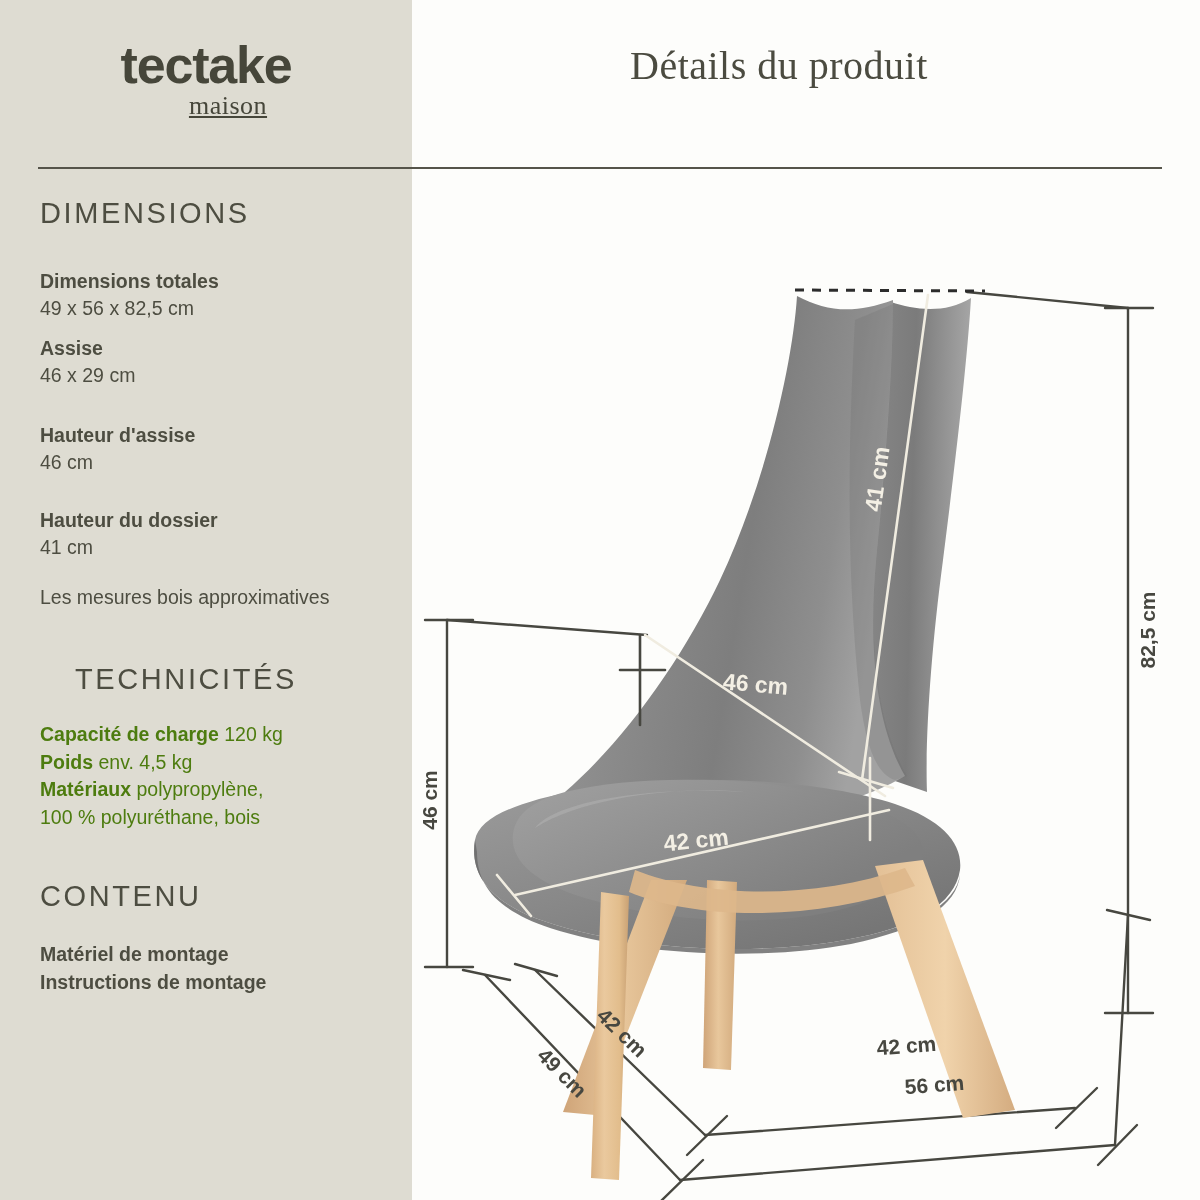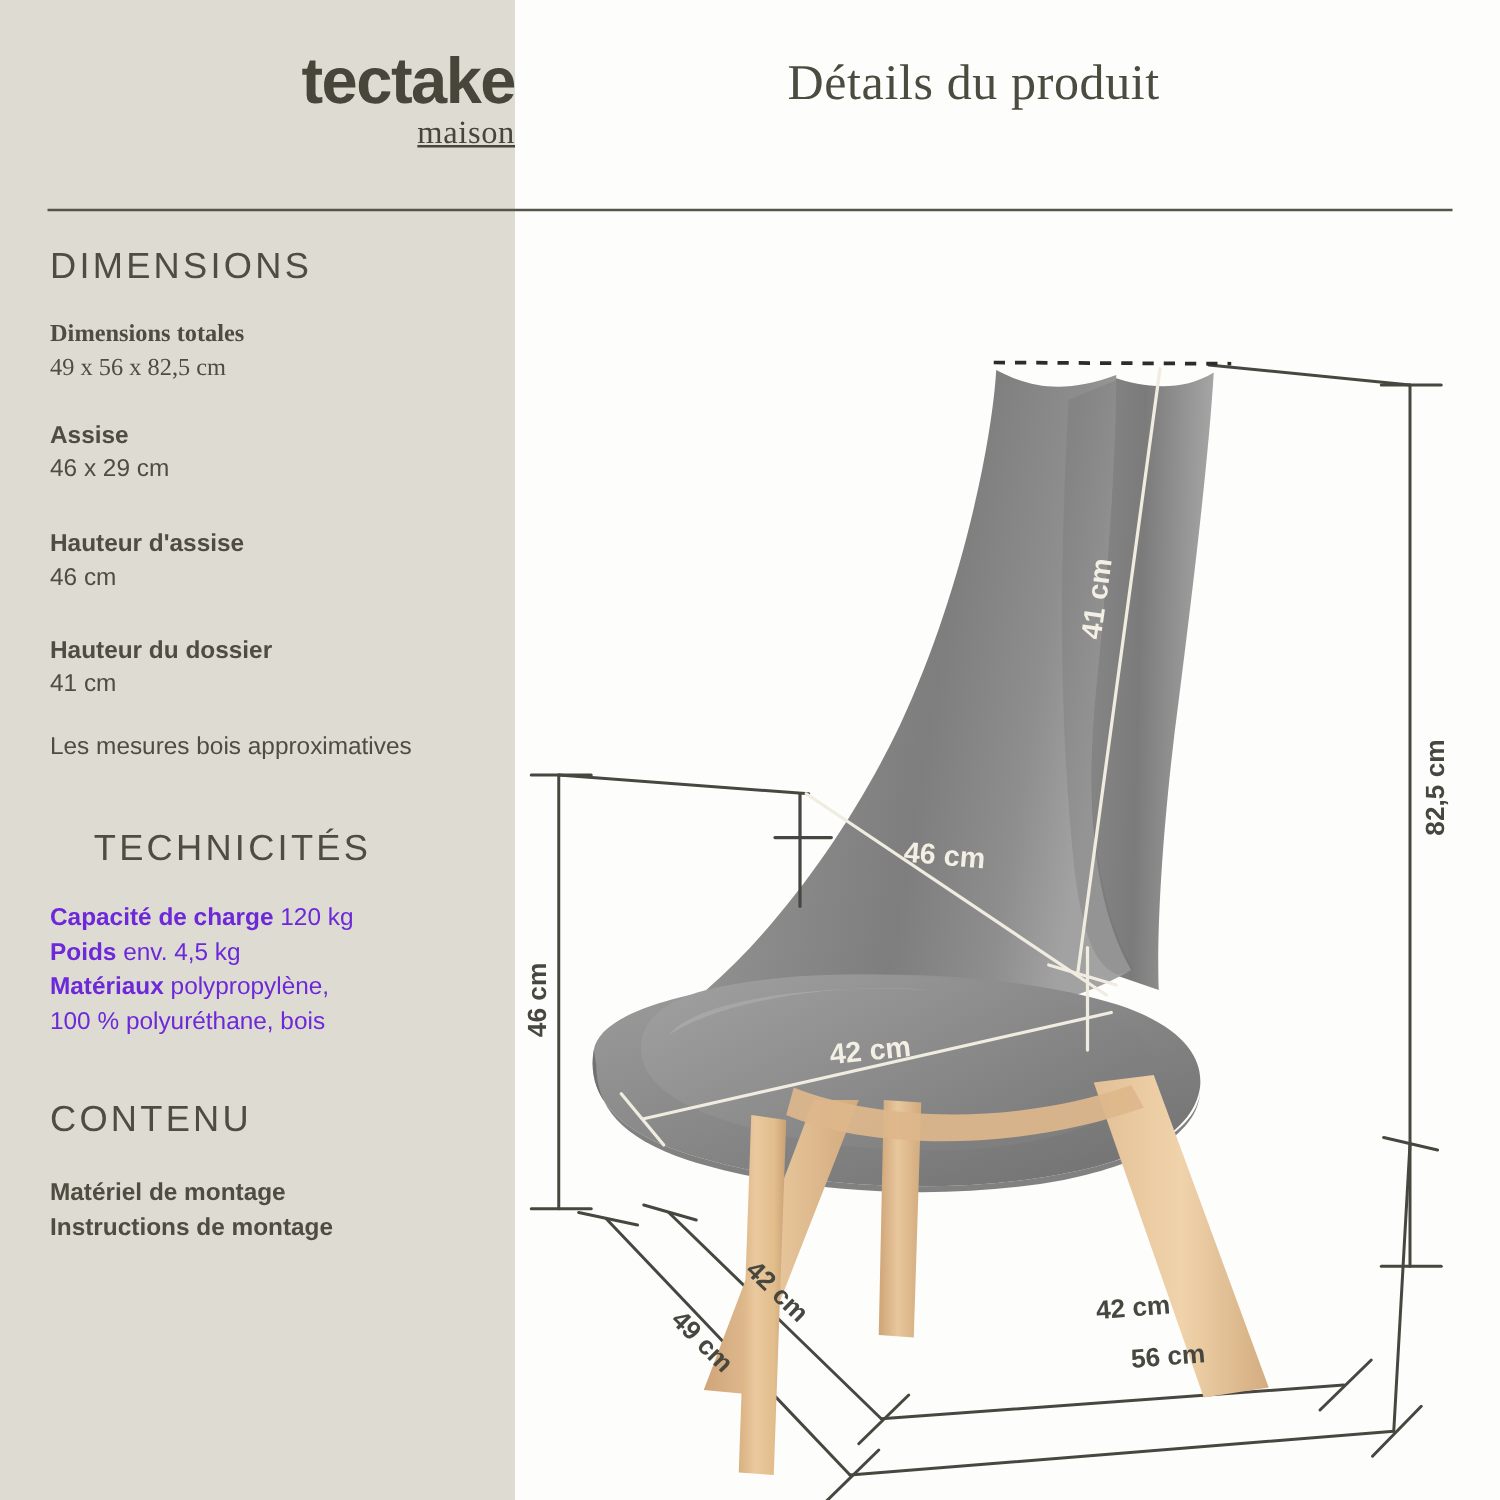--- a/index.html
+++ b/index.html
@@ -25,21 +25,21 @@
   .hrule{
     position:absolute;
     left:38px; top:167px;
     width:1124px; height:2px;
     background:#55544A;
   }
   
   .logo-wrap{
     position:absolute; left:0px; top:38px;
     width:412px;
-    text-align:right;
+    text-align:center;
   }
   .logo-main{
     font-family:"Liberation Sans", sans-serif;
     font-weight:700;
     font-size:52px;
     letter-spacing:-1.2px;
     color:#46463A;
     line-height:1.05;
     display:block;
   }
@@ -86,21 +86,21 @@
     position:absolute; left:40px;
     font-size:19.5px;
     color:#4D4D41;
     font-weight:400;
   }
   .kv{
     position:absolute; left:40px;
     width:360px;
     font-size:19.5px;
     line-height:27.5px;
-    color:#6d28d9;
+    color:#4d7c0f;
   }
   .kv b{ font-weight:700; }
   .contenu-list{
     position:absolute; left:40px;
     width:360px;
     font-size:19.5px;
     line-height:28px;
     color:#4D4D41;
     font-weight:600;
   }
@@ -133,21 +133,21 @@
     <span class="logo-main">tectake</span>
     <span class="logo-sub">maison</span>
   </div>
 
   <div class="hrule"></div>
 
   <div class="title">Détails du produit</div>
 
   <div class="section-head" style="top:197px;">DIMENSIONS</div>
 
-  <div class="spec-block" style="top:254px;font-family:Liberation Serif, serif;">
+  <div class="spec-block" style="top:268px;">
     <span class="spec-label">Dimensions totales</span>
     <span class="spec-value">49 x 56 x 82,5 cm</span>
   </div>
 
   <div class="spec-block" style="top:335px;">
     <span class="spec-label">Assise</span>
     <span class="spec-value">46 x 29 cm</span>
   </div>
 
   <div class="spec-block" style="top:422px;">

